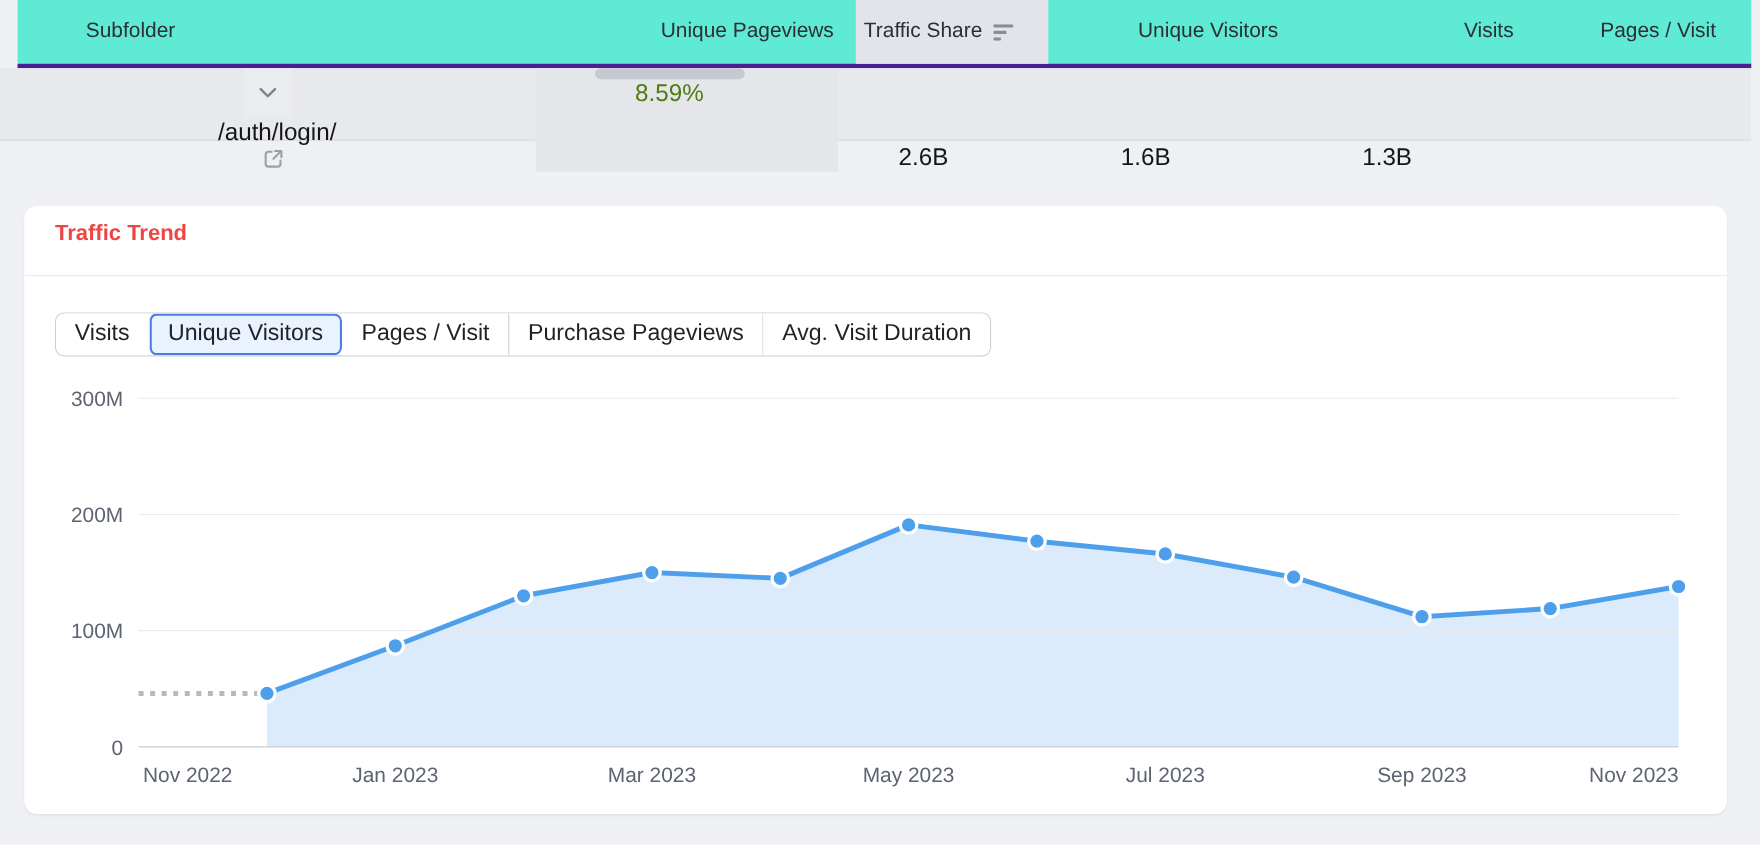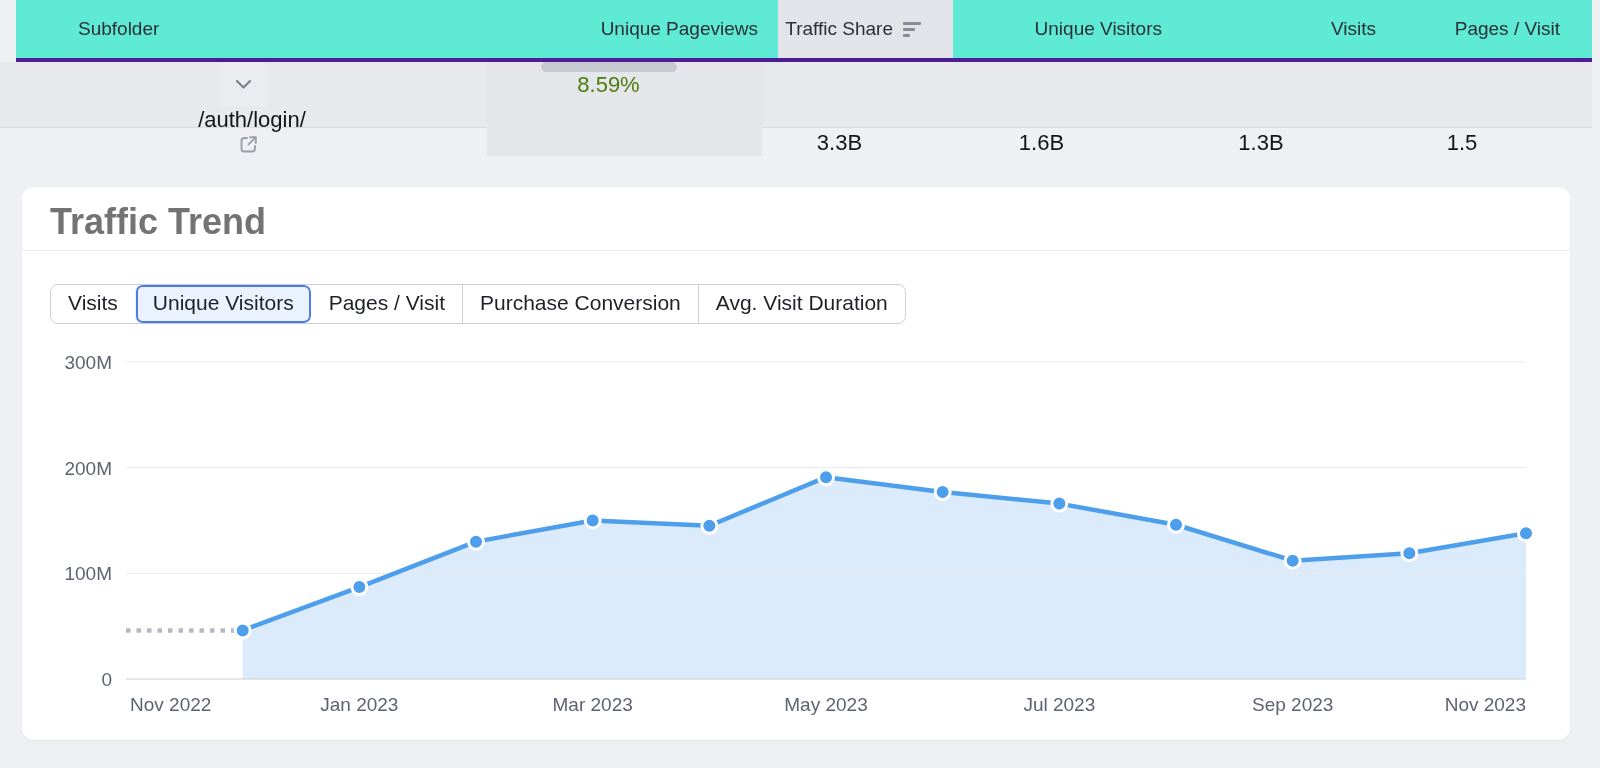--- a/index.html
+++ b/index.html
@@ -33,21 +33,21 @@
   .bar-track { width:136px; height:10px; border-radius:5px; background:#c6c9cf; overflow:hidden; flex:0 0 auto; }
   .bar-fill { height:100%; border-radius:5px; width:9%; }
   .pct { flex:1; text-align:right; color:#4d7c0f; }
 
   
   .card {
     position:absolute; left:22px; top:187px; width:1548px; height:553px;
     background:#ffffff; border-radius:12px;
     box-shadow:0 1px 2px rgba(20,30,50,0.05);
   }
-  .card-title { position:absolute; left:28px; top:14px; font-size:36px; font-weight:700; color:#737373; }
+  .card-title { position:absolute; left:28px; top:14px; font-size:20px; font-weight:700; color:#ef4444; }
   .card-divider { position:absolute; left:0; right:0; top:63px; height:1px; background:#e9eaee; }
 
   .tabs { position:absolute; left:28px; top:97px; display:flex; background:#fff;
           border:1px solid #cbcfd5; border-radius:8px; }
   .tab { height:38px; line-height:36px; padding:0 17px; font-size:21px; color:#1e2126;
          border-left:1px solid #cbcfd5; cursor:pointer; white-space:nowrap; background:#fff; }
   .tab:first-child { border-left:none; border-radius:8px 0 0 8px; }
   .tab:last-child { border-radius:0 8px 8px 0; }
   .tab.selected { background:#eaf2fd; box-shadow:inset 0 0 0 2px #4c7de2; border-radius:7px; border-left-color:transparent; }
   .tab.selected + .tab { border-left-color:transparent; }
@@ -102,36 +102,35 @@
             <line x1="18.4" y1="4.6" x2="11.6" y2="11.4" stroke="#9aa0a8" stroke-width="1.9" stroke-linecap="round"></line>
           </svg>
       </span>
     </div>
     <div class="cell row-sorted">
       <span class="bar-track">
         <span class="bar-fill" style="width: 8.59%; background: rgb(77, 159, 236);"></span>
       </span>
       <span class="pct">8.59%</span>
     </div>
-    <div class="cell cell-right pad20">3.3B</div>
+    <div class="cell cell-right pad20">2.6B</div>
     <div class="cell cell-right pad16">1.6B</div>
     <div class="cell cell-right pad20">1.3B</div>
-    <div class="cell cell-right pad48">1.5</div>
   </div>
 </div>
 
 <div class="card">
   <div class="card-title">Traffic Trend</div>
   <div class="card-divider"></div>
 
   <div class="tabs">
     <div class="tab">Visits</div>
     <div class="tab selected">Unique Visitors</div>
     <div class="tab">Pages / Visit</div>
-    <div class="tab">Purchase Conversion</div>
+    <div class="tab">Purchase Pageviews</div>
     <div class="tab">Avg. Visit Duration</div>
   </div>
 
   <div class="chart-holder">
     <svg width="1548" height="400" viewBox="0 0 1548 400">
         <path d="M220.66666666666669,339 L220.66666666666669,290.3933333333333 L337.33333333333337,247.07 L454,201.63333333333333 L570.6666666666667,180.5 L687.3333333333334,185.78333333333333 L804,137.17666666666668 L920.6666666666666,151.97 L1037.3333333333335,163.59333333333333 L1154,184.72666666666666 L1270.6666666666667,220.65333333333334 L1387.3333333333333,213.25666666666666 L1504,193.18 L1504,339 Z" fill="#dcebfb"></path>
         <line x1="104" x2="1504" y1="339" y2="339" stroke="#c9ccd3" stroke-width="1"></line>
         <text x="90" y="346" text-anchor="end" font-size="19" fill="#5d6370">0</text>
         <line x1="104" x2="1504" y1="233.33333333333331" y2="233.33333333333331" stroke="#e8eaee" stroke-width="1"></line>
         <text x="90" y="240.33333333333331" text-anchor="end" font-size="19" fill="#5d6370">100M</text>

